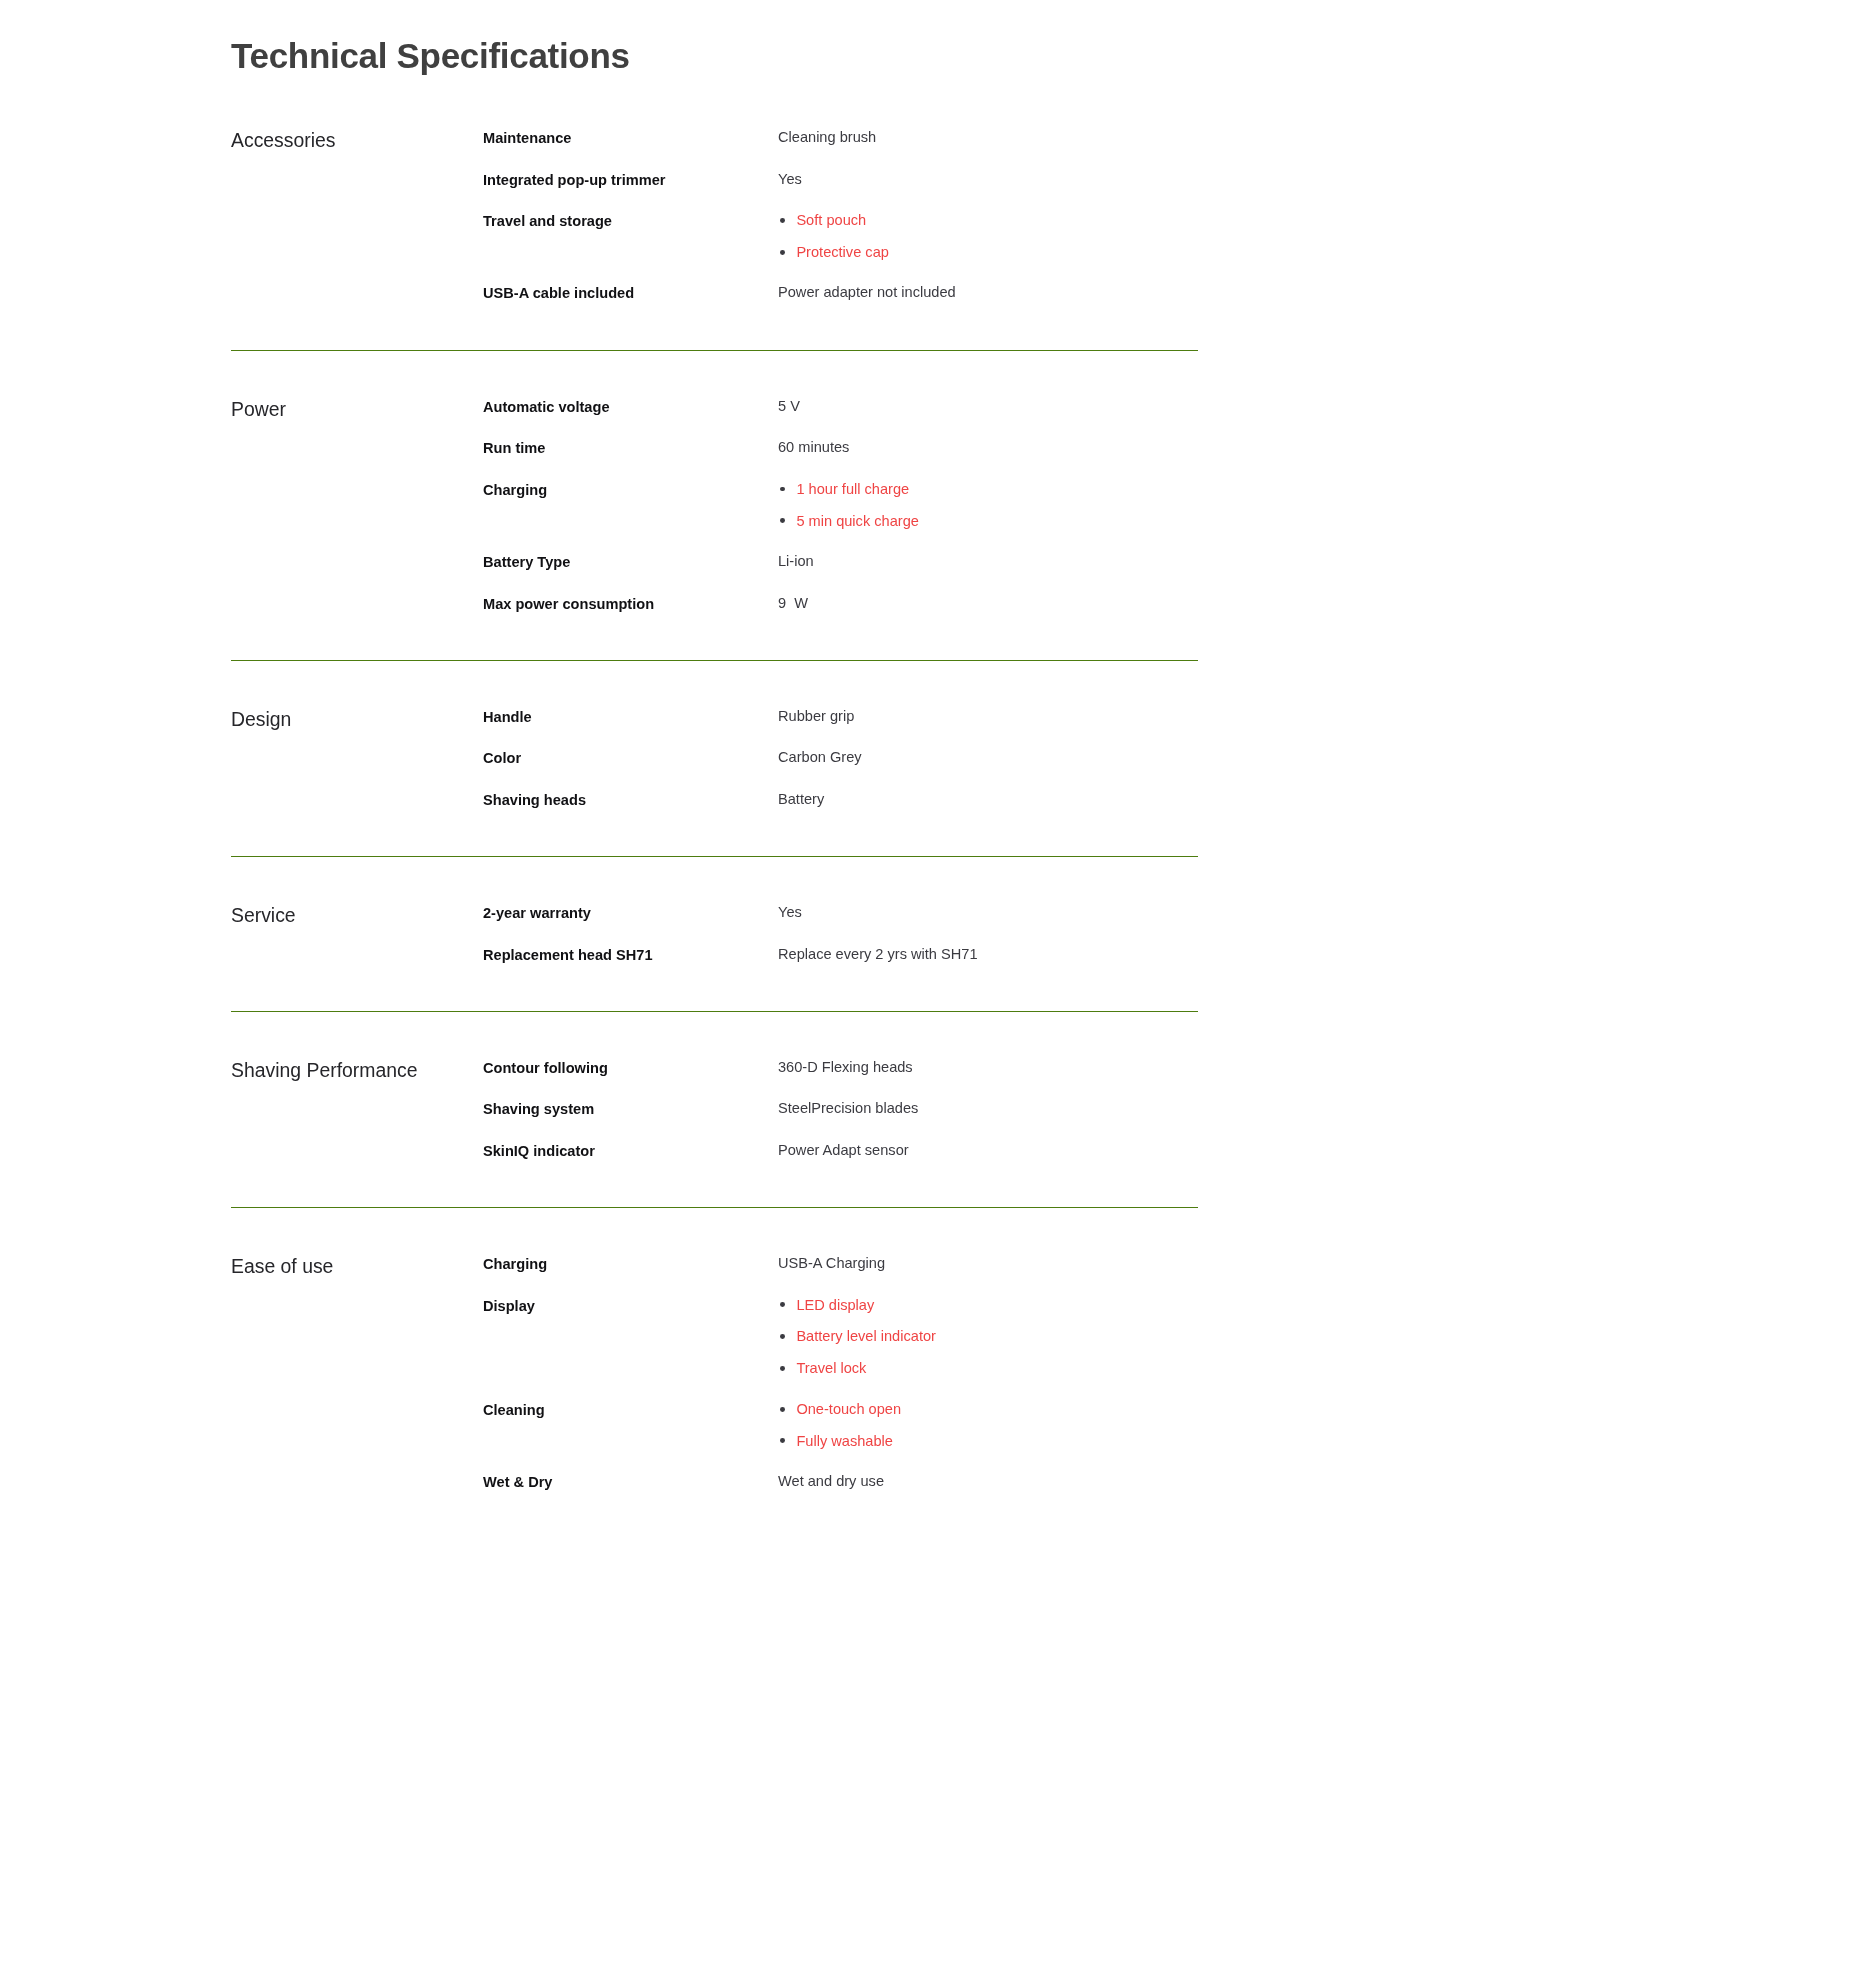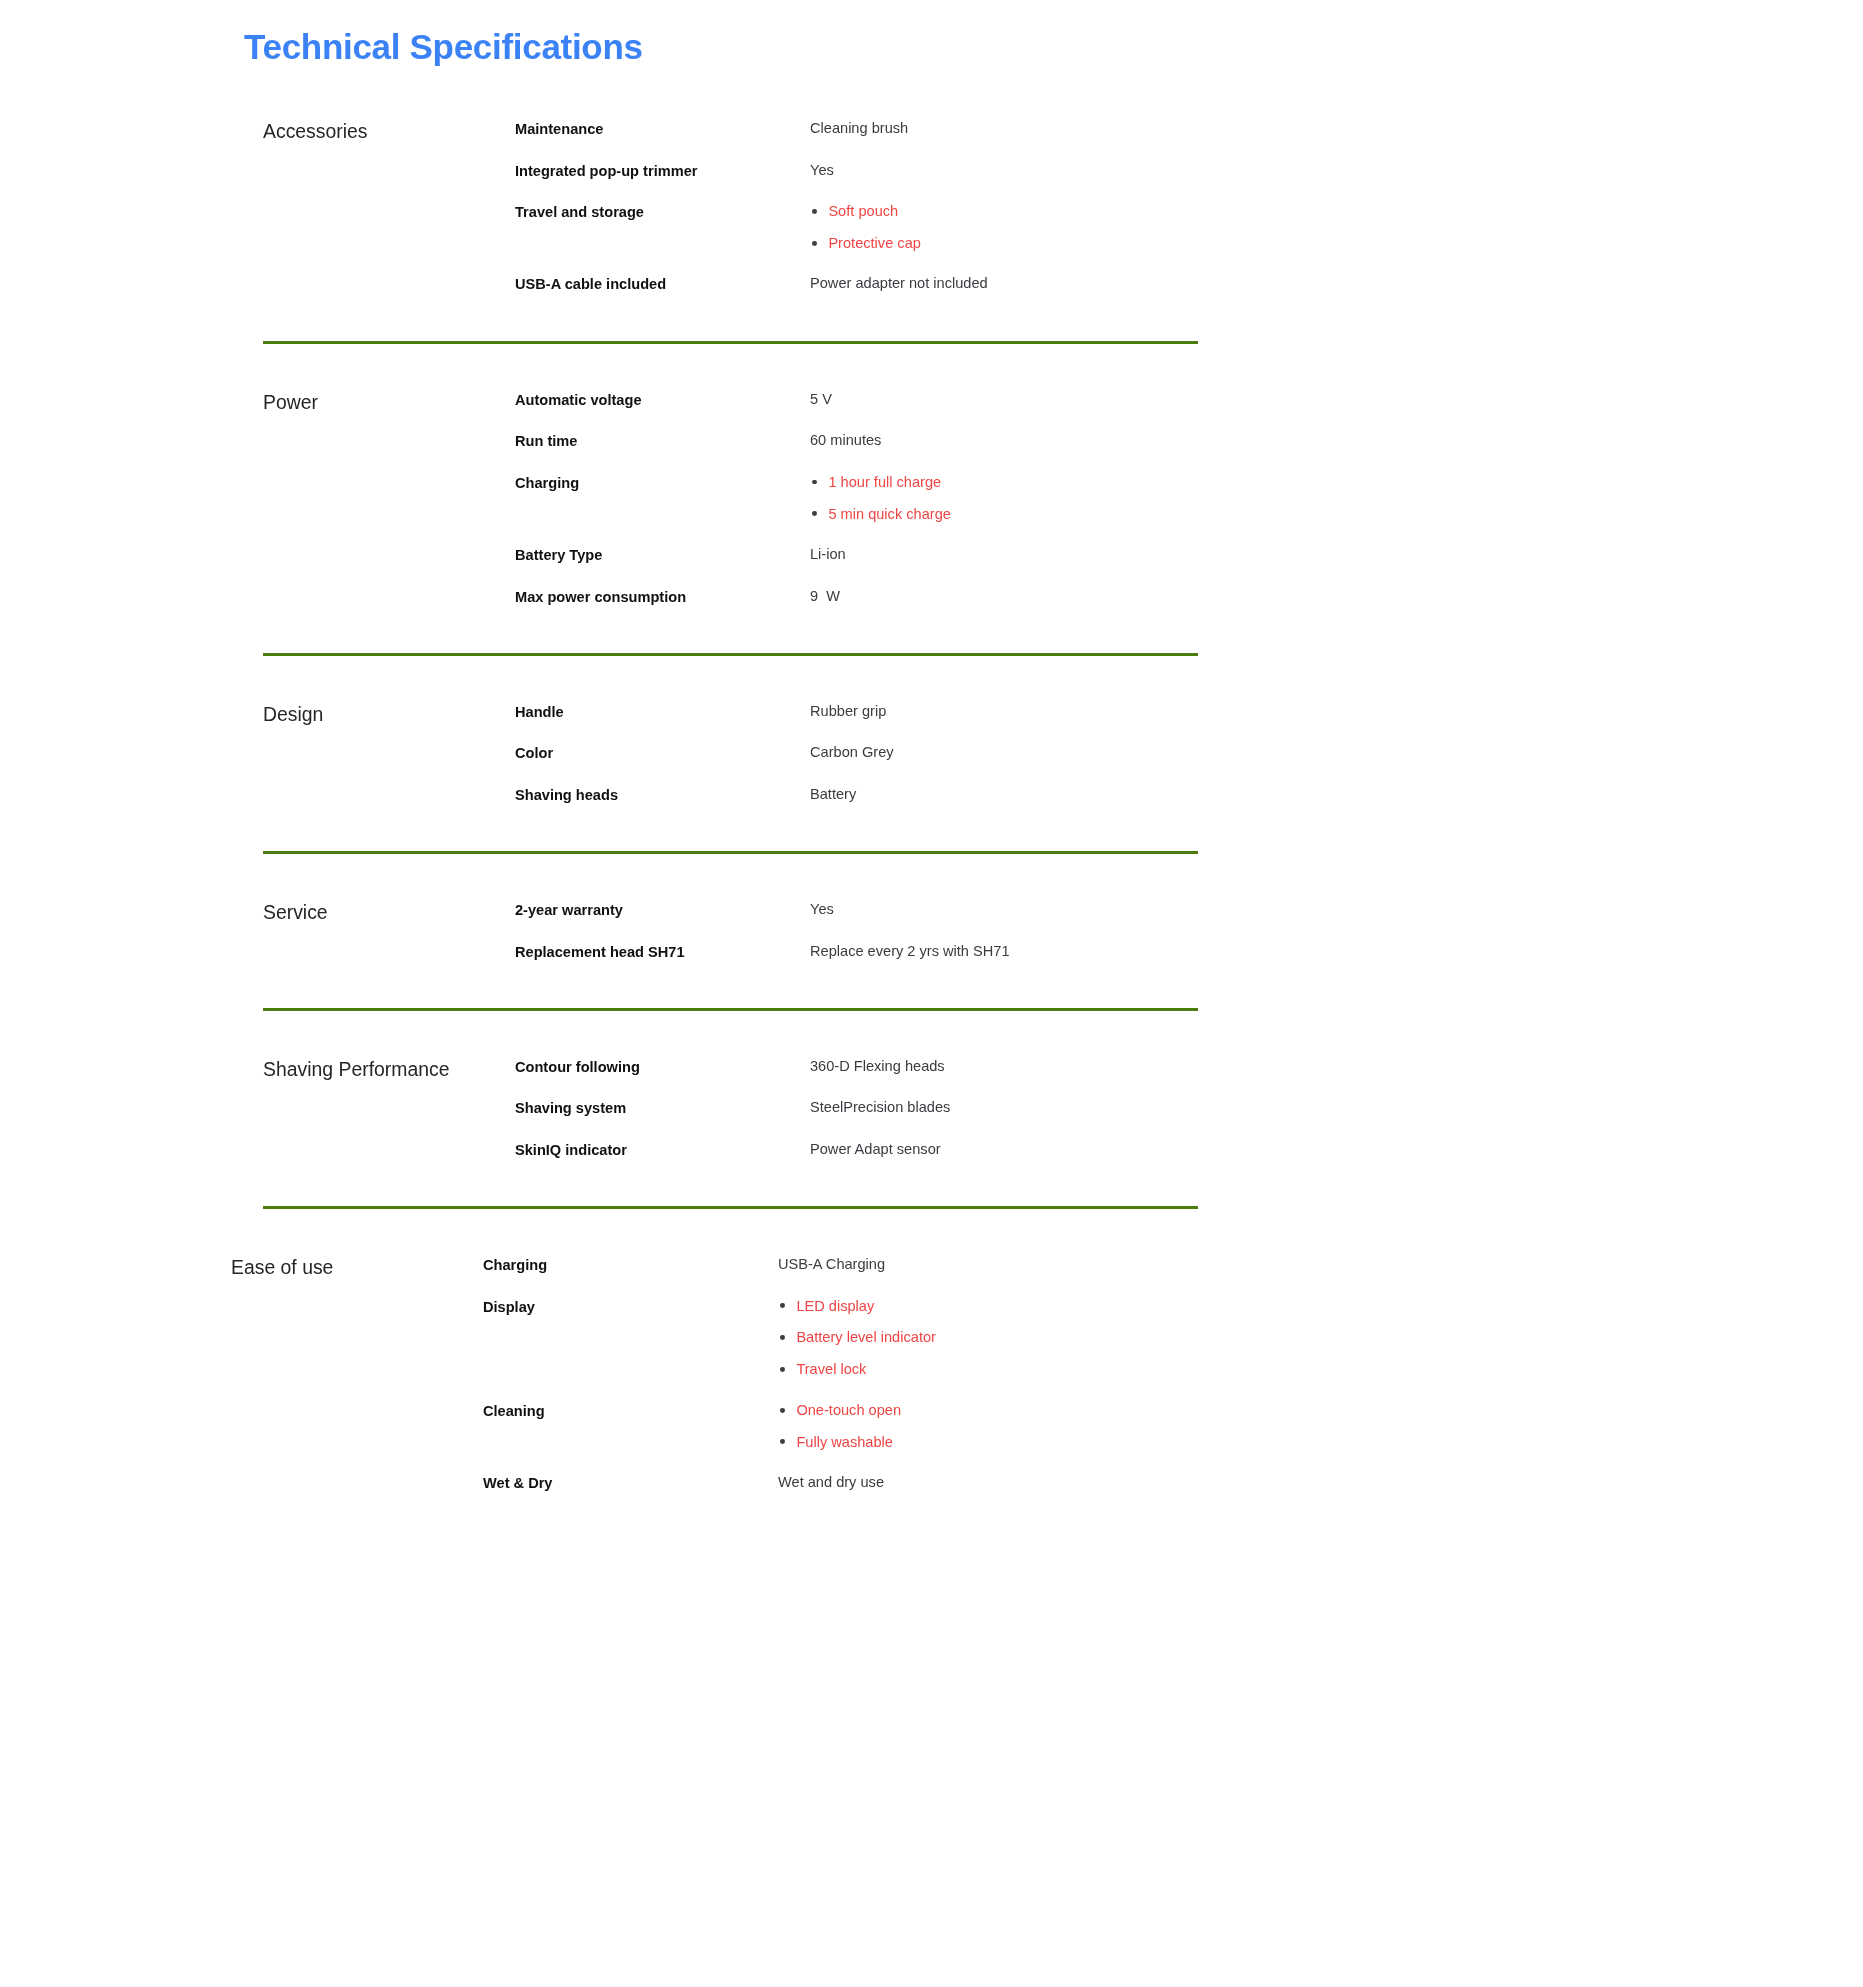--- a/index.html
+++ b/index.html
@@ -24,38 +24,37 @@
   .container {
     position: absolute;
     left: 231px;
     top: 0;
     width: 967px;
   }
   .page-title {
     font-size: 35px;
     font-weight: 700;
     letter-spacing: -0.3px;
-    color: #3b82f6;
-    margin: 13px;
-    padding-top: 13px;
+    color: #404040;
+    margin: 0;
+    padding-top: 35px;
     line-height: 1.2;
   }
 
   .spec-sections {
     margin-top: 50px;
   }
 
   .spec-section {
     display: flex;
     align-items: flex-start;
     padding-bottom: 45px;
   }
   .spec-section.has-divider {
-    border-bottom: 3px solid #4d7c0f;
-    margin-left: 32px;
+    border-bottom: 1px solid #4d7c0f;
   }
   .spec-section + .spec-section {
     padding-top: 45px;
   }
 
   .section-title {
     flex: 0 0 252px;
     font-size: 19.4px;
     font-weight: 400;
     color: #26262a;

